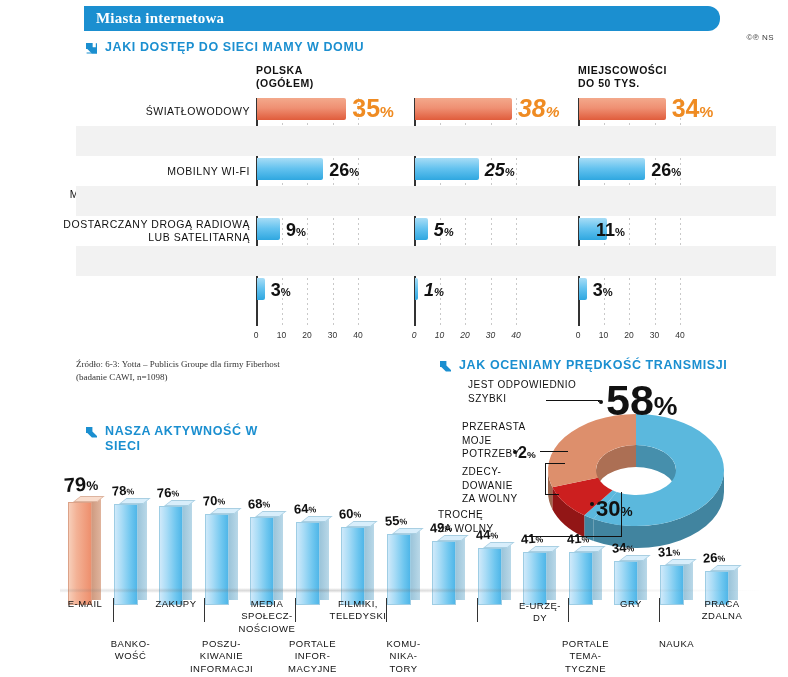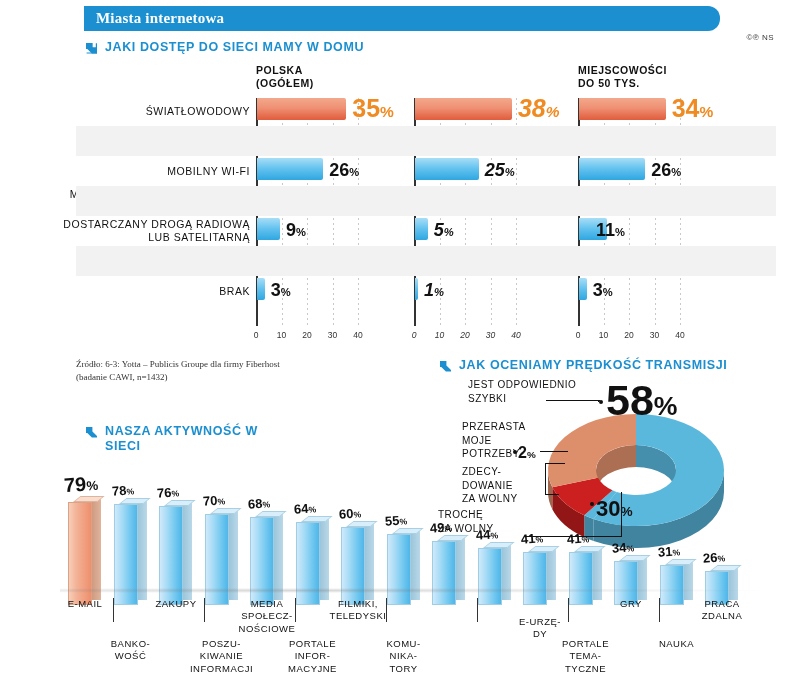--- a/index.html
+++ b/index.html
@@ -194,23 +194,20 @@
         <div class="rowlabel" style="top: 90px;">
           <div>Mobilny podłączany kablem</div>
           <div>do urządzenia końcowego</div>
         </div>
         <div class="rowlabel" style="top: 120px;">
           <div>Dostarczany drogą radiową</div>
           <div>lub satelitarną</div>
         </div>
         <div class="rowlabel" style="top: 156.5px;">
           <div>Nie wiem</div>
-        </div>
-        <div class="rowlabel" style="top: 186.5px;">
-          <div>Brak</div>
         </div>
       </div>
     <div class="chart-col" id="col-0">
         <div class="gridline" style="left: 25.5px;"></div>
         <div class="gridline" style="left: 51px;"></div>
         <div class="gridline" style="left: 76.5px;"></div>
         <div class="gridline" style="left: 102px;"></div>
         <div class="axis-line"></div>
         <div class="bar red" style="left: 1px; top: 0px; width: 89.25px;"></div>
         <div class="barval hl" style="left: 96.25px; top: -1px;">35<span class="pc">%</span></div>
@@ -284,21 +281,21 @@
         <div class="tick" style="left: 76.5px;">30</div>
         <div class="tick" style="left: 102px;">40</div>
       </div>
   <div class="row-stripe" style="top: 66px;"></div>
       <div class="row-stripe" style="top: 126px;"></div>
       <div class="row-stripe" style="top: 186px;"></div>
     </div>
 
   <div class="source">
     <div>Źródło: 6-3: Yotta – Publicis Groupe dla firmy Fiberhost</div>
-    <div>(badanie CAWI, n=1432)</div>
+    <div>(badanie CAWI, n=1098)</div>
   </div>
 
   <div class="sect-head" id="head-speed">
     <span class="arrow">
       <svg width="15" height="15" viewBox="0 0 15 15">
           <path d="M2 2 h6.4 v4.4 l4.6 4.6 v1.6 H7.9 L3.3 8 H2 Z" fill="#1b8fd0"></path>
         </svg>
     </span>
     <span class="htxt">Jak oceniamy prędkość transmisji</span>
   </div>
@@ -446,21 +443,21 @@
       </div>
       <div class="cat" style="left: 312px; width: 92px; top: 2px;">
         <div>FILMIKI,</div>
         <div>TELEDYSKI</div>
       </div>
       <div class="cat" style="left: 357.5px; width: 92px; top: 42px;">
         <div>KOMU-</div>
         <div>NIKA-</div>
         <div>TORY</div>
       </div>
-      <div class="cat" style="left: 494px; width: 92px; top: 20px;">
+      <div class="cat" style="left: 494px; width: 92px; top: 4px;">
         <div>E-URZĘ-</div>
         <div>DY</div>
       </div>
       <div class="cat" style="left: 539.5px; width: 92px; top: 42px;">
         <div>PORTALE</div>
         <div>TEMA-</div>
         <div>TYCZNE</div>
       </div>
       <div class="cat" style="left: 585px; width: 92px; top: 2px;">
         <div>GRY</div>

